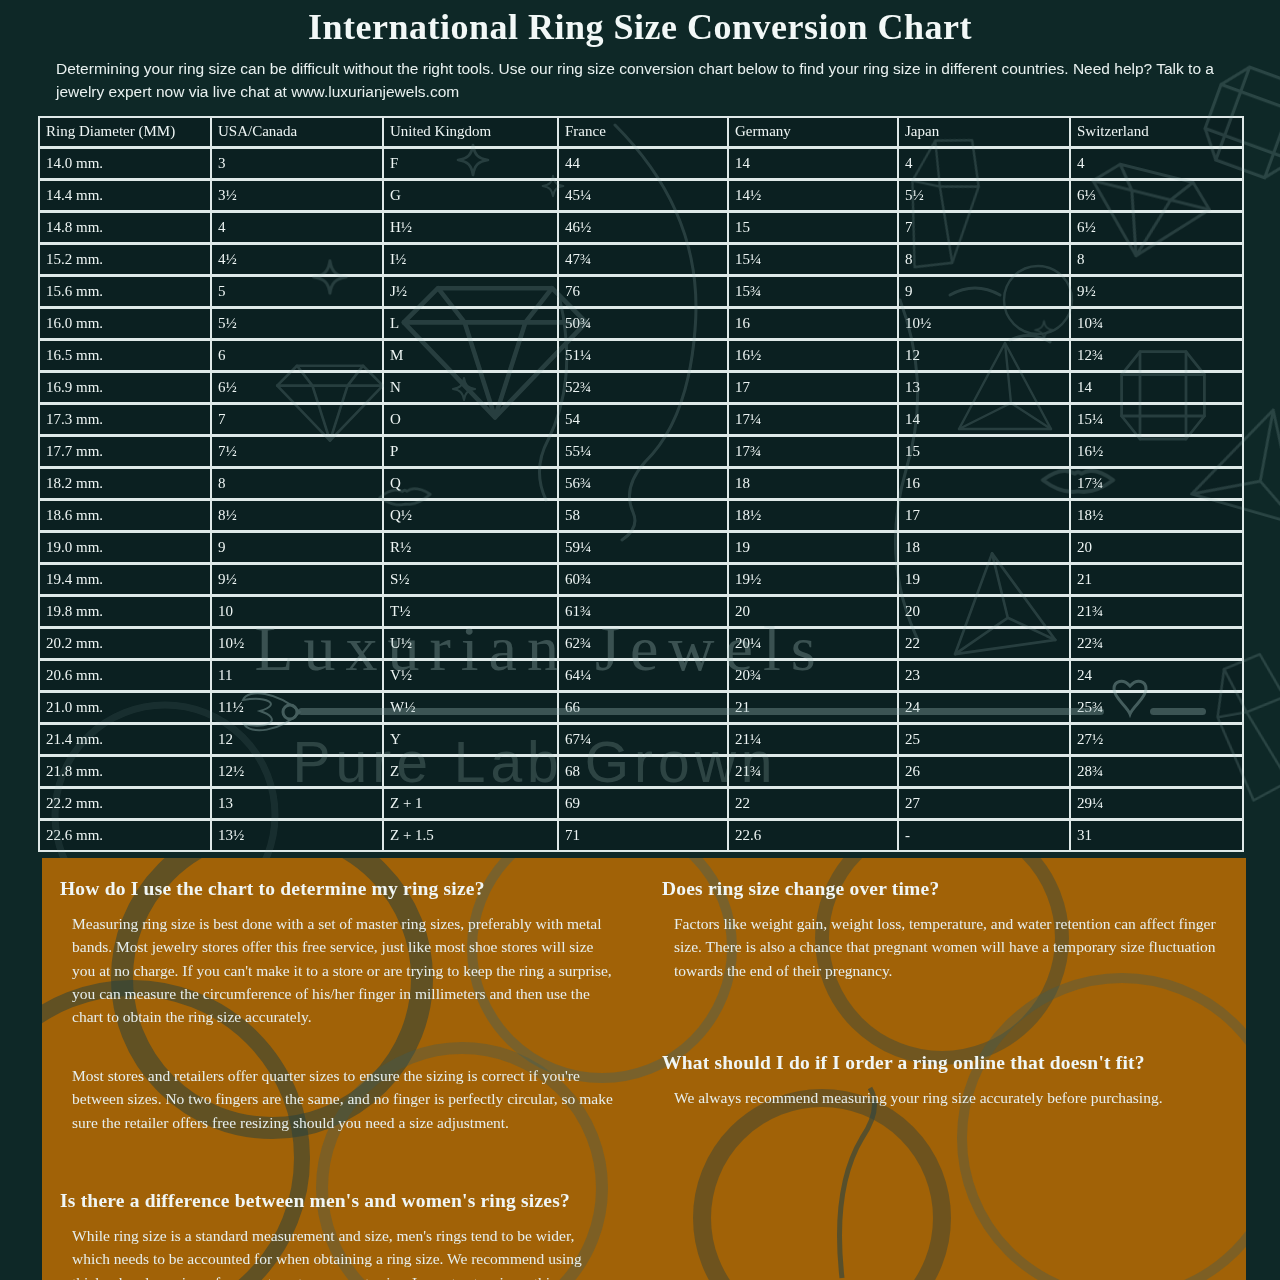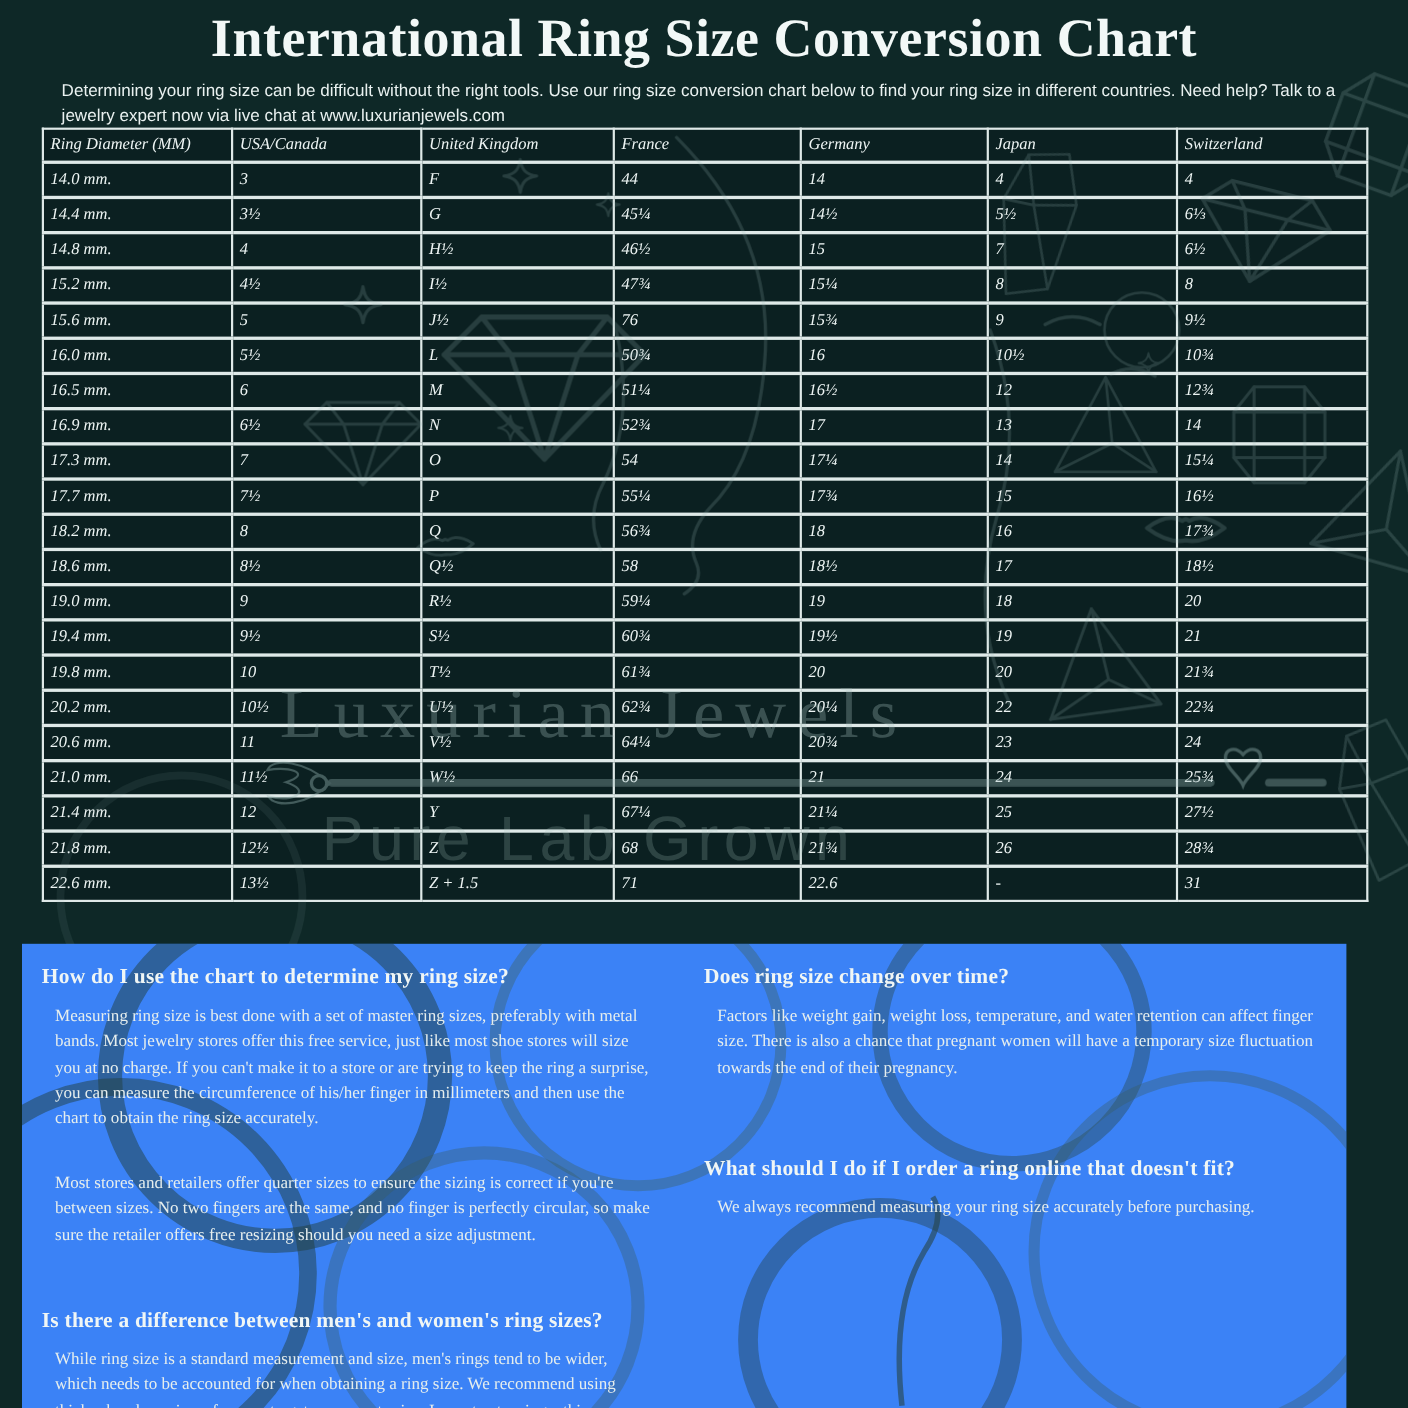--- a/index.html
+++ b/index.html
@@ -3,45 +3,45 @@
 <meta charset="utf-8">
 <style>
   html,body{margin:0;padding:0;}
   body{
     width:1280px;height:1280px;position:relative;overflow:hidden;
     background:#0e2827;
     font-family:"Liberation Serif", serif;
   }
   .page{position:absolute;inset:0;}
   h1.title{
-    margin:8px 0 0;text-align:center;font-size:49px;font-weight:600;
+    margin:8px 0 0;text-align:center;font-size:36px;font-weight:600;
     color:#f2f8f7;letter-spacing:0.5px;line-height:1.1;
   }
   p.subtitle{
     margin:9px auto 0;width:1168px;text-align:left;color:#e9f1f0;
     font-family:"Liberation Sans", sans-serif;font-size:15.5px;line-height:1.5;
   }
   table.ring{
     position:absolute;left:38px;top:116px;width:1204px;z-index:1;
-    border-collapse:collapse;table-layout:fixed;font-style:italic;
+    border-collapse:collapse;table-layout:fixed;
   }
   table.ring th, table.ring td{
     border:2px solid #dfe9e8;background:#0b2021;color:#eef5f4;
     font-size:15px;font-weight:normal;text-align:left;
     padding:2px 4px 2px 6px;box-sizing:border-box;overflow:hidden;white-space:nowrap;
   }
   table.ring th{height:30px;}
   table.ring td{height:32px;border-top-width:3px;}
   svg.watermark{
     position:absolute;left:0;top:0;width:1280px;height:858px;
     z-index:3;pointer-events:none;
   }
   section.faq-panel{
-    position:absolute;left:20px;top:858px;width:1204px;height:422px;
-    background:#3b82f6;z-index:1;box-sizing:border-box;overflow:hidden;
+    position:absolute;left:42px;top:858px;width:1204px;height:422px;
+    background:#a16207;z-index:1;box-sizing:border-box;overflow:hidden;
     padding:20px 16px 0 18px;
     display:grid;grid-template-columns:568px 568px;grid-template-rows:174px 138px auto;
     grid-auto-flow:column;column-gap:34px;position:absolute;
   }
   svg.panel-bg{position:absolute;left:0;top:0;width:1204px;height:422px;z-index:0;pointer-events:none;}
   .faq-item{position:relative;z-index:1;}
   .faq-item h2{
     font-size:19.5px;color:#f0f6f5;margin:0 0 4px;font-weight:600;letter-spacing:0.2px;
   }
   .faq-item p{
@@ -255,20 +255,29 @@
         <tr>
           <td>21.8 mm.</td>
           <td>12½</td>
           <td>Z</td>
           <td>68</td>
           <td>21¾</td>
           <td>26</td>
           <td>28¾</td>
         </tr>
         <tr>
+          <td>22.2 mm.</td>
+          <td>13</td>
+          <td>Z + 1</td>
+          <td>69</td>
+          <td>22</td>
+          <td>27</td>
+          <td>29¼</td>
+        </tr>
+        <tr>
           <td>22.6 mm.</td>
           <td>13½</td>
           <td>Z + 1.5</td>
           <td>71</td>
           <td>22.6</td>
           <td>-</td>
           <td>31</td>
         </tr>
       </tbody>
   </table>

